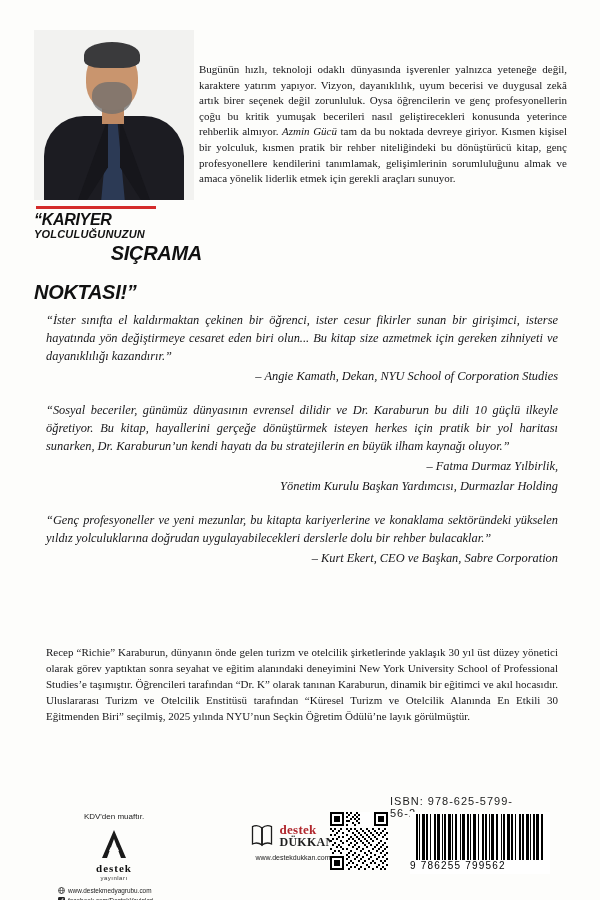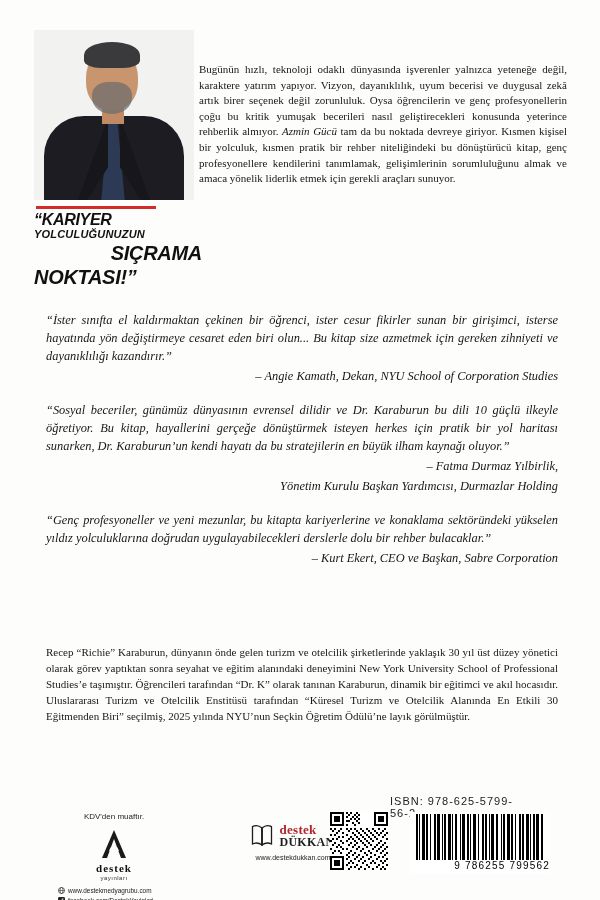--- a/index.html
+++ b/index.html
@@ -131,21 +131,21 @@
     position: absolute;
     left: 2px;
     top: 176px;
     width: 120px;
     height: 3px;
     background: #d42b2b;
   }
   .qh-l1 { font-size: 16px; letter-spacing: -0.3px; }
   .qh-l2 { font-size: 11px; letter-spacing: 0.2px; margin-top: 1px; }
   .qh-l3 { font-size: 20px; letter-spacing: -0.3px; margin-top: 3px; text-align: right; }
-  .qh-l4 { font-size: 20px; letter-spacing: -0.3px; margin-top: 4px; }
+  .qh-l4 { font-size: 20px; letter-spacing: -0.3px; margin-top: 19px; }
 
   
   .intro {
     position: absolute;
     left: 199px;
     top: 62px;
     width: 368px;
     font-size: 11px;
     line-height: 1.42;
     text-align: justify;
@@ -322,21 +322,21 @@
     display: flex;
     align-items: stretch;
     gap: 0;
   }
   .bars i { display: block; background: #000; height: 100%; }
   .barcode-num {
     position: absolute;
     left: 0;
     top: 48px;
     width: 140px;
-    text-align: right;
+    text-align: left;
     font-family: "Liberation Sans", sans-serif;
     font-size: 10px;
     letter-spacing: 1.2px;
     color: #000;
   }
 </style>
 </head>
 <body>
 
 <div class="page">

